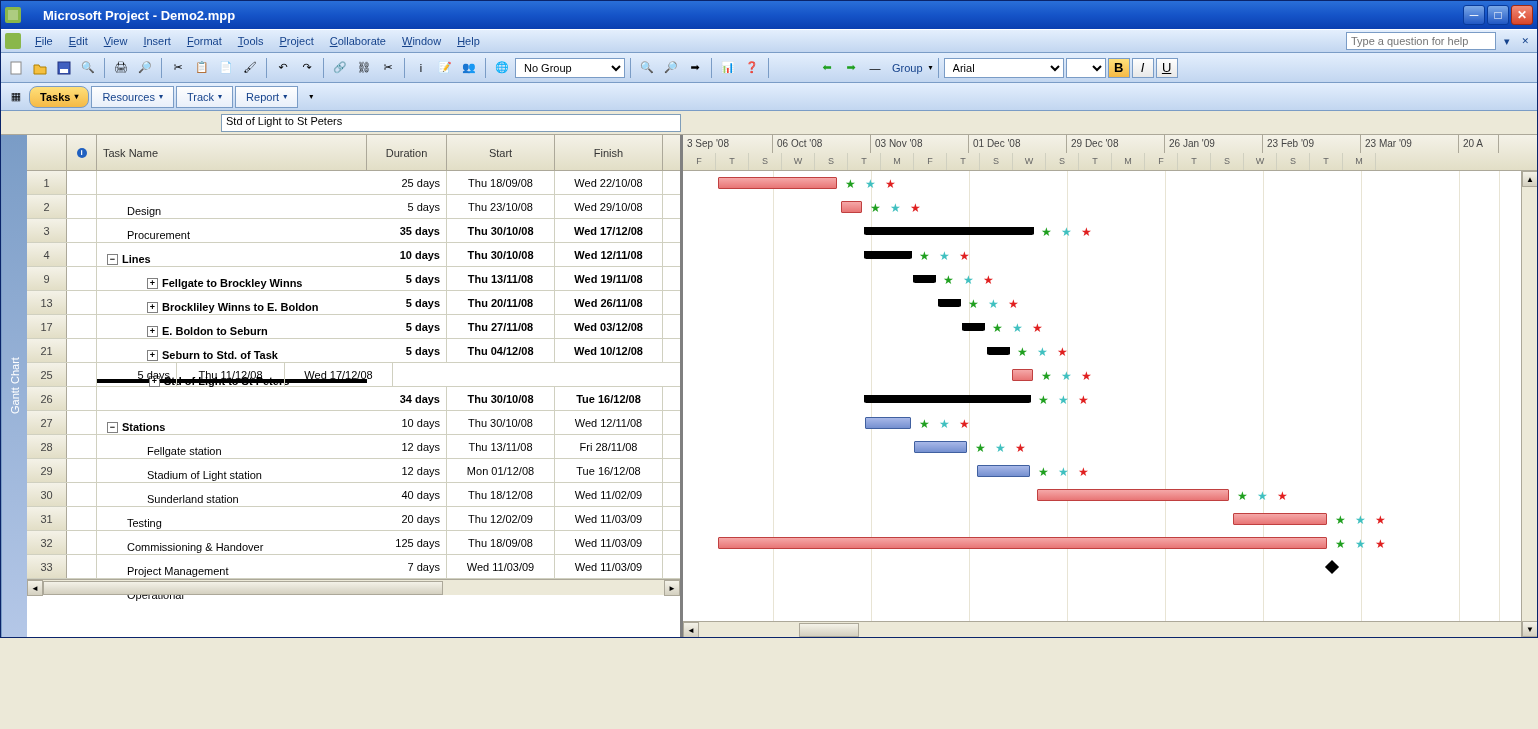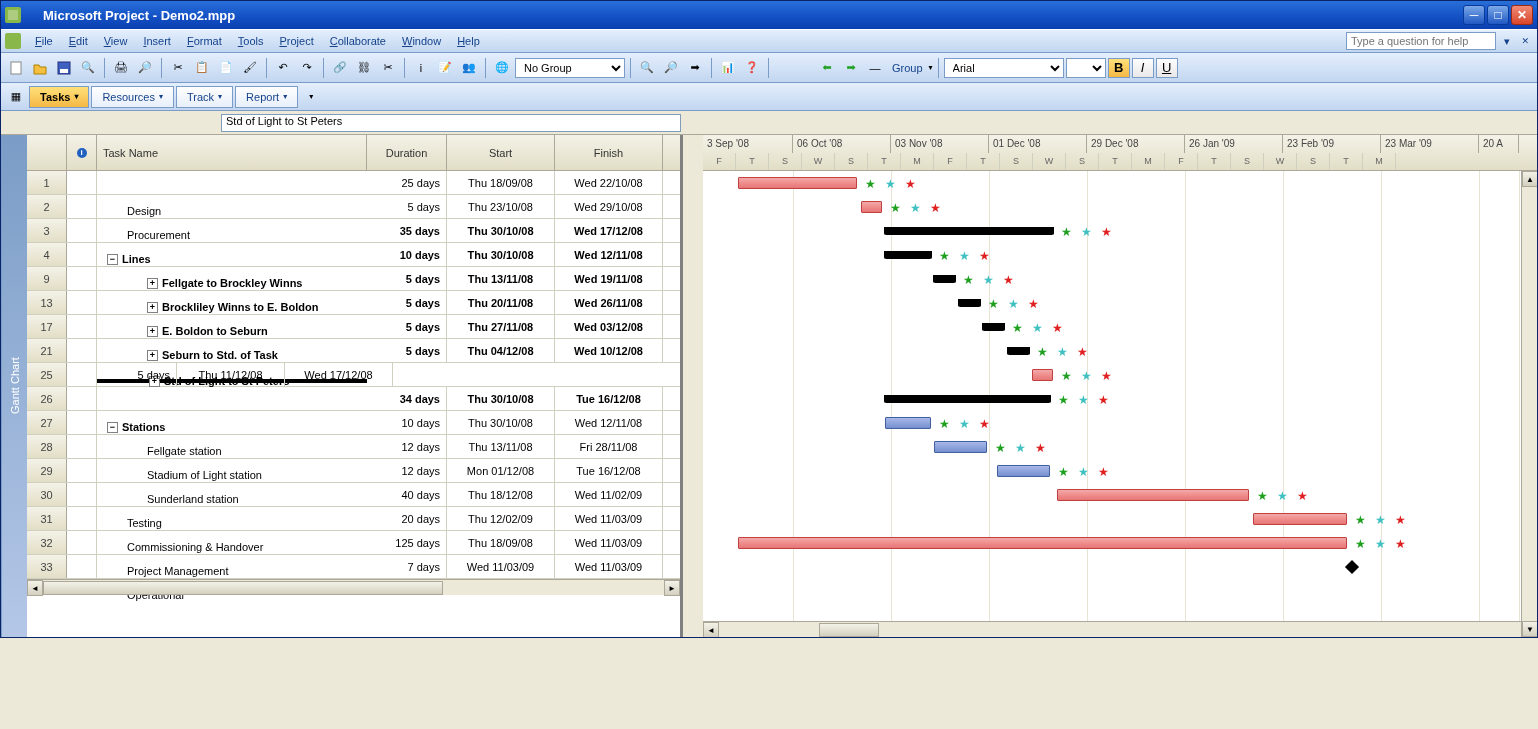--- a/index.html
+++ b/index.html
@@ -21,42 +21,42 @@
   .toolbar { height: 30px; background: linear-gradient(to bottom,#e4effd,#c2d6f0); border-bottom: 1px solid #7a9cc6; display: flex; align-items: center; padding: 0 4px; gap: 2px; }
   .tb-btn { width: 22px; height: 22px; border: 1px solid transparent; border-radius: 2px; display: flex; align-items: center; justify-content: center; cursor: pointer; }
   .tb-sep { width: 1px; height: 20px; background: #7a9cc6; margin: 0 3px; }
   .tb-select { height: 20px; border: 1px solid #7a9cc6; background: #fff; font-size: 11px; padding: 0 16px 0 4px; }
   .tb-text { padding: 0 4px; color: #15428b; }
   .fmt-btn { width: 22px; height: 20px; border: 1px solid #7a9cc6; display: flex; align-items: center; justify-content: center; font-size: 13px; cursor: pointer; background: linear-gradient(to bottom,#fefefe,#e8e8e8); }
   .fmt-btn.bold { background: linear-gradient(to bottom,#ffe07a,#f5b945); font-weight: bold; }
 
   .viewbar { height: 28px; background: linear-gradient(to bottom,#e4effd,#c2d6f0); border-bottom: 1px solid #7a9cc6; display: flex; align-items: center; padding: 0 4px; gap: 2px; }
   .view-tab { height: 22px; padding: 0 10px; border: 1px solid #7a9cc6; background: linear-gradient(to bottom,#fefefe,#e8effa); display: flex; align-items: center; cursor: pointer; color: #15428b; }
-  .view-tab.active { background: linear-gradient(to bottom,#ffe07a,#f5b945); color: #000; font-weight: bold; }
+  .view-tab.active { background: linear-gradient(to bottom,#ffe07a,#f5b945); color: #000; font-weight: bold; border-radius: 8px; }
   .view-tab .caret { margin-left: 4px; font-size: 8px; }
   .cell-editor-row { height: 24px; background: #ece9d8; border-bottom: 1px solid #aca899; display: flex; align-items: center; }
   .cell-editor { margin-left: 220px; width: 460px; height: 18px; border: 1px solid #7f9db9; background: #fff; padding: 0 4px; font-size: 11px; }
 
   .body-area { display: flex; height: 502px; position: relative; }
   .side-label { width: 26px; background: linear-gradient(to bottom,#b4c7e7,#7a9cc6); color: #fff; writing-mode: vertical-rl; transform: rotate(180deg); text-align: center; font-size: 11px; display: flex; align-items: center; justify-content: center; border-right: 1px solid #7a9cc6; }
 
   .grid { width: 656px; border-right: 3px solid #808080; display: flex; flex-direction: column; background: #fff; }
   .grid-header { height: 36px; background: linear-gradient(to bottom,#f4f2e8,#e2dec6); border-bottom: 1px solid #aca899; display: flex; }
   .gh-cell { border-right: 1px solid #aca899; display: flex; align-items: center; justify-content: center; font-size: 11px; color: #333; }
   .grid-row { height: 24px; display: flex; border-bottom: 1px solid #d0d0c0; }
   .row-num { width: 40px; background: linear-gradient(to bottom,#f4f2e8,#e2dec6); border-right: 1px solid #aca899; display: flex; align-items: center; justify-content: center; color: #444; }
   .indicator { width: 30px; border-right: 1px solid #d0d0c0; }
   .task-cell { width: 270px; border-right: 1px solid #d0d0c0; display: flex; align-items: center; padding-left: 4px; margin-top: 40px; }
   .dur-cell { width: 80px; border-right: 1px solid #d0d0c0; display: flex; align-items: center; justify-content: flex-end; padding-right: 6px; }
   .start-cell, .finish-cell { width: 108px; border-right: 1px solid #d0d0c0; display: flex; align-items: center; justify-content: center; }
   .bold-row .task-cell, .bold-row .dur-cell, .bold-row .start-cell, .bold-row .finish-cell { font-weight: bold; }
   .outline-toggle { width: 11px; height: 11px; border: 1px solid #808080; background: #fff; display: inline-flex; align-items: center; justify-content: center; font-size: 9px; line-height: 1; margin-right: 4px; cursor: pointer; }
   .selected-cell { border: 2px solid #000 !important; }
 
-  .gantt { flex: 1; display: flex; flex-direction: column; position: relative; overflow: hidden; margin-left: 20px; }
+  .gantt { flex: 1; display: flex; flex-direction: column; position: relative; overflow: hidden; }
   .gantt-header { height: 36px; background: linear-gradient(to bottom,#f4f2e8,#e2dec6); border-bottom: 1px solid #aca899; display: flex; flex-direction: column; }
   .gh-months { height: 18px; display: flex; }
   .gh-days { height: 18px; display: flex; }
   .month-cell { border-right: 1px solid #aca899; font-size: 10px; padding-left: 4px; display: flex; align-items: center; color: #444; }
   .day-cell { border-right: 1px solid #d0d0c0; font-size: 9px; display: flex; align-items: center; justify-content: center; color: #666; }
   .gantt-body { position: relative; flex: 1; background: #fff; }
   .gantt-grid-line { position: absolute; top: 0; bottom: 0; width: 1px; background: #e8e4d4; }
   .gantt-row { position: absolute; left: 0; right: 0; height: 24px; }
   .bar { position: absolute; height: 12px; top: 6px; border-radius: 1px; }
   .bar.task { background: linear-gradient(to bottom,#f5a8a8,#e87575); border: 1px solid #c04040; }

